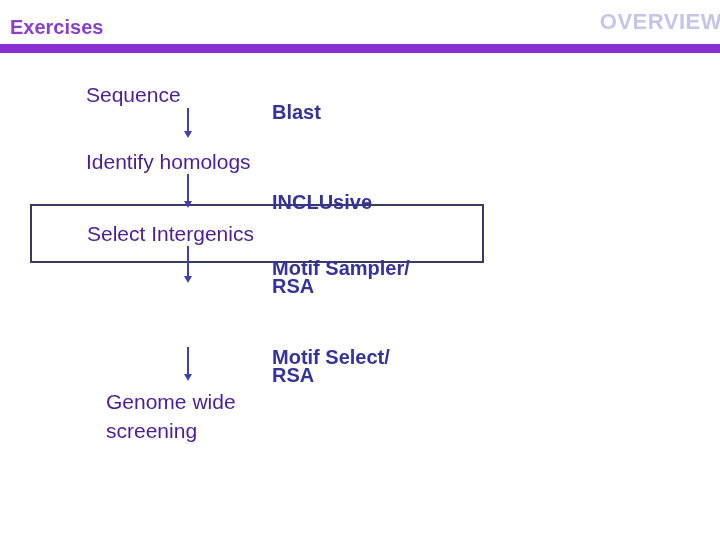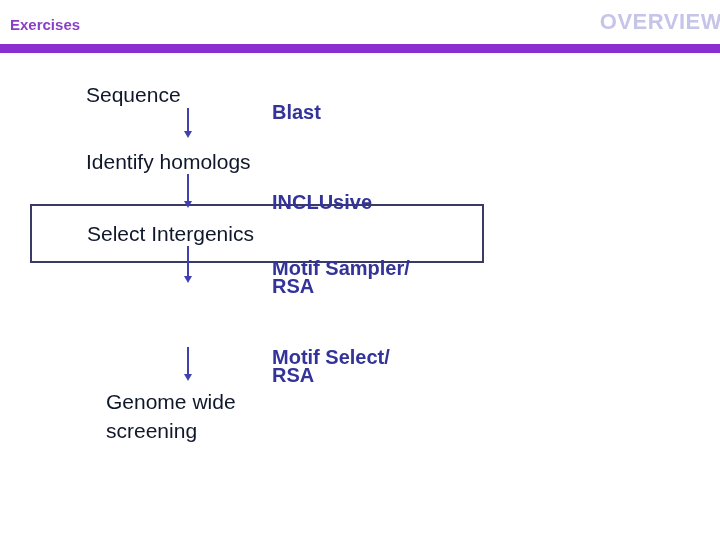--- a/index.html
+++ b/index.html
@@ -9,21 +9,21 @@
     height: 540px;
     background: #ffffff;
     overflow: hidden;
     font-family: "Liberation Sans", sans-serif;
   }
   
   .header-section-title {
     position: absolute;
     left: 10px;
     top: 16px;
-    font-size: 15px;
+    font-size: 20px;
     font-weight: bold;
     color: #8a3fc8;
   }
   .header-page-title {
     position: absolute;
     right: -2px;
     top: 9px;
     font-size: 22px;
     font-weight: bold;
     color: #c5c4e9;
@@ -33,21 +33,21 @@
     position: absolute;
     left: 0;
     top: 44px;
     width: 720px;
     height: 9px;
     background: #8a2ed2;
   }
   
   .step {
     position: absolute;
-    color: #0f172a;
+    color: #4c1d95;
     font-size: 21px;
     line-height: 29px;
     white-space: pre-line;
     z-index: 2;
   }
   .step-sequence  { left: 86px; top: 80px; }
   .step-identify  { left: 86px; top: 147px; }
   .step-select    { left: 87px; top: 219px; }
   .step-phylo     { left: 86px; top: 290px; }
   .step-genome    { left: 86px; top: 387px; margin-left: 20px; }

